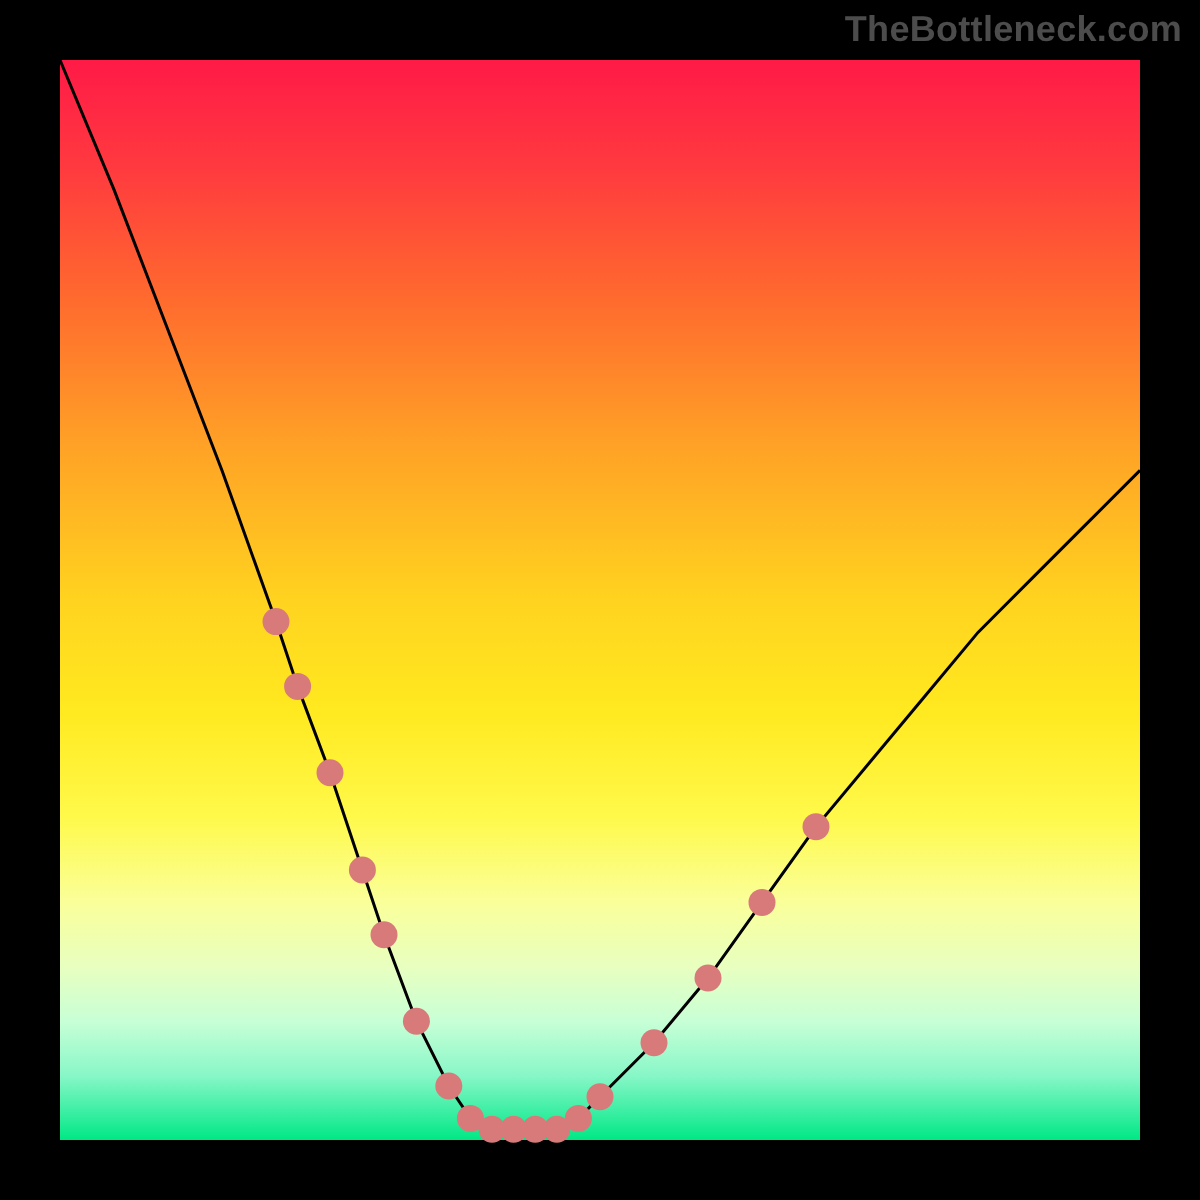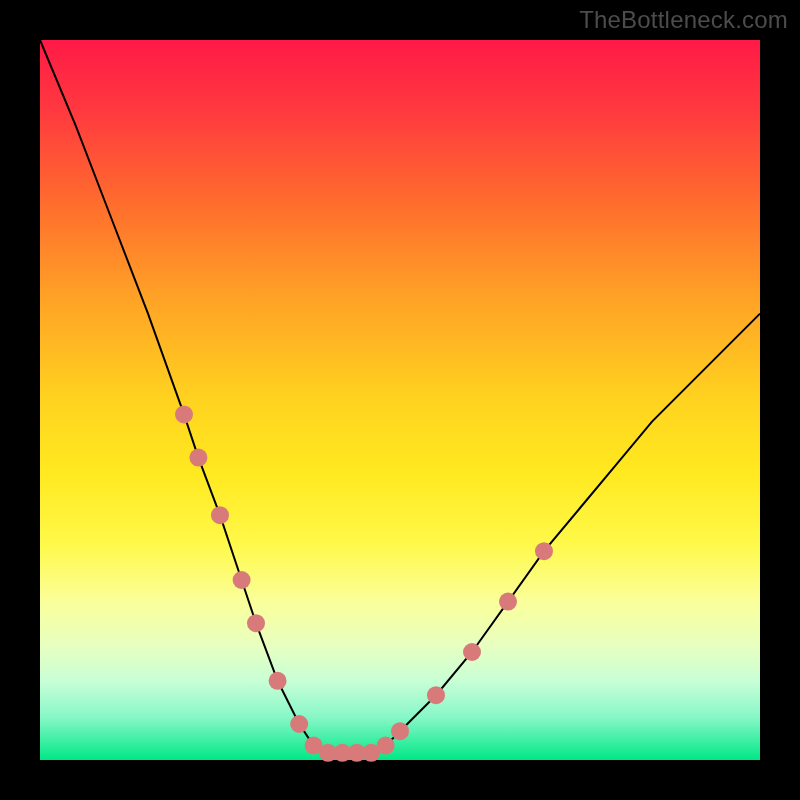--- a/index.html
+++ b/index.html
@@ -41,20 +41,21 @@
   .watermark {
     position: absolute;
     top: 6px;
     right: 12px;
     font-family: Arial, Helvetica, sans-serif;
     font-size: 24px;
     color: #4c4c4c;
     letter-spacing: 0.2px;
     text-align: right;
     user-select: none;
+    font-weight: bold;
   }
   svg.curve {
     position: absolute;
     left: 0;
     top: 0;
     width: 720px;
     height: 720px;
     overflow: visible;
   }
   .beads circle {

